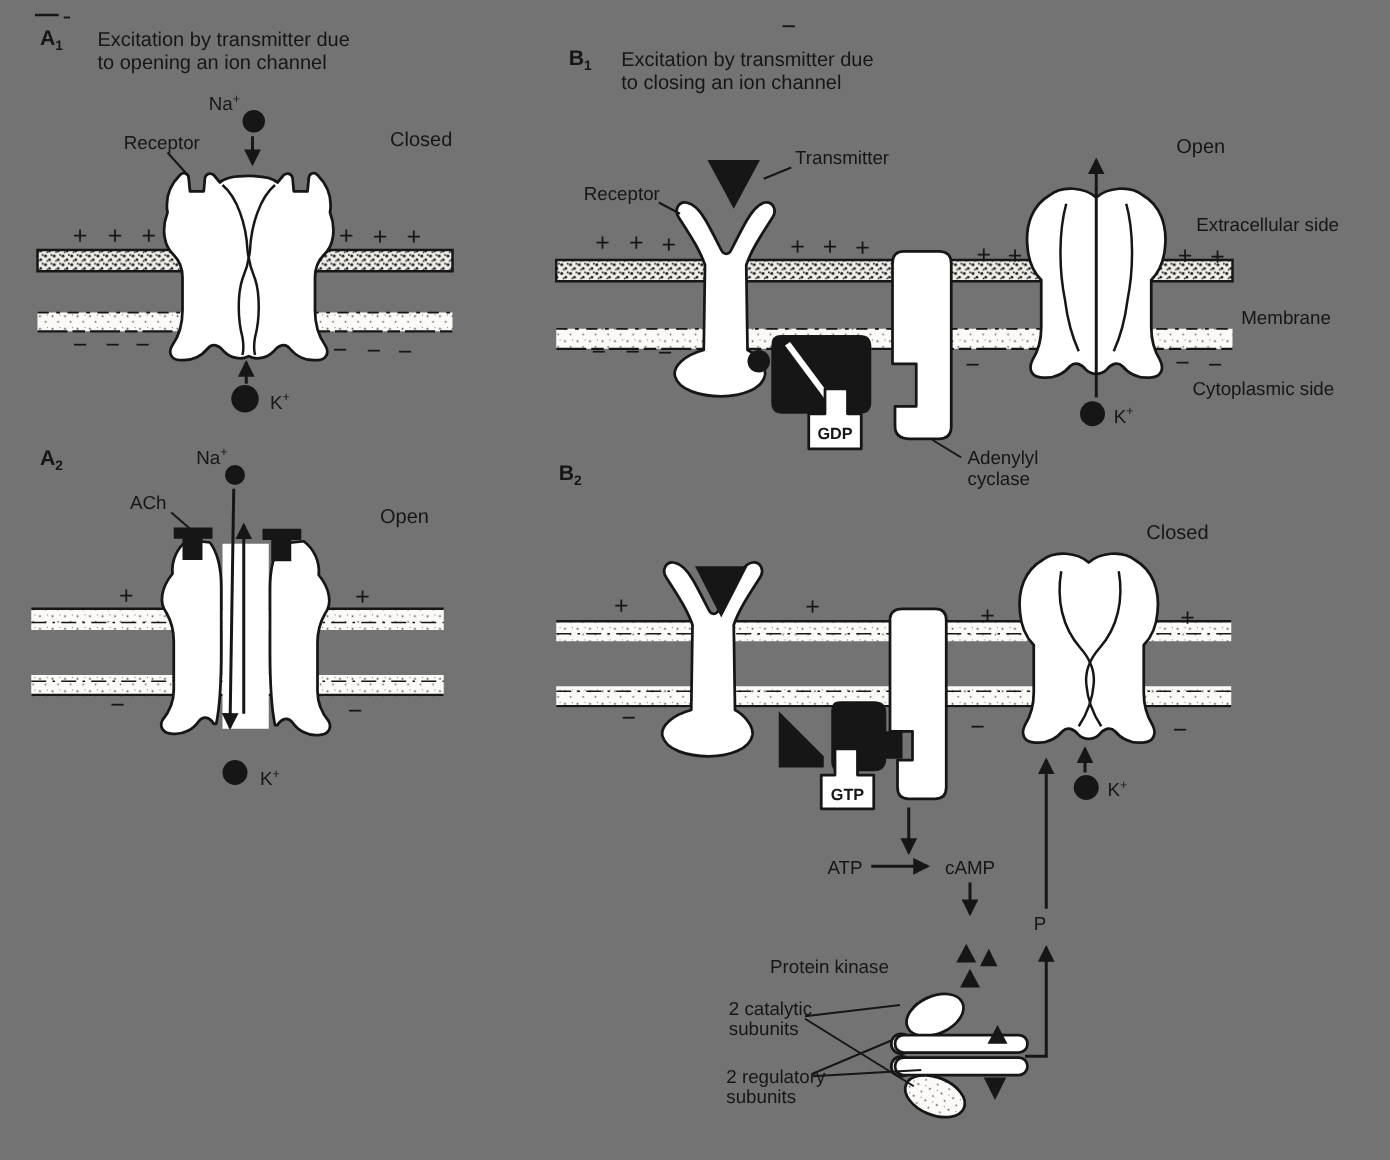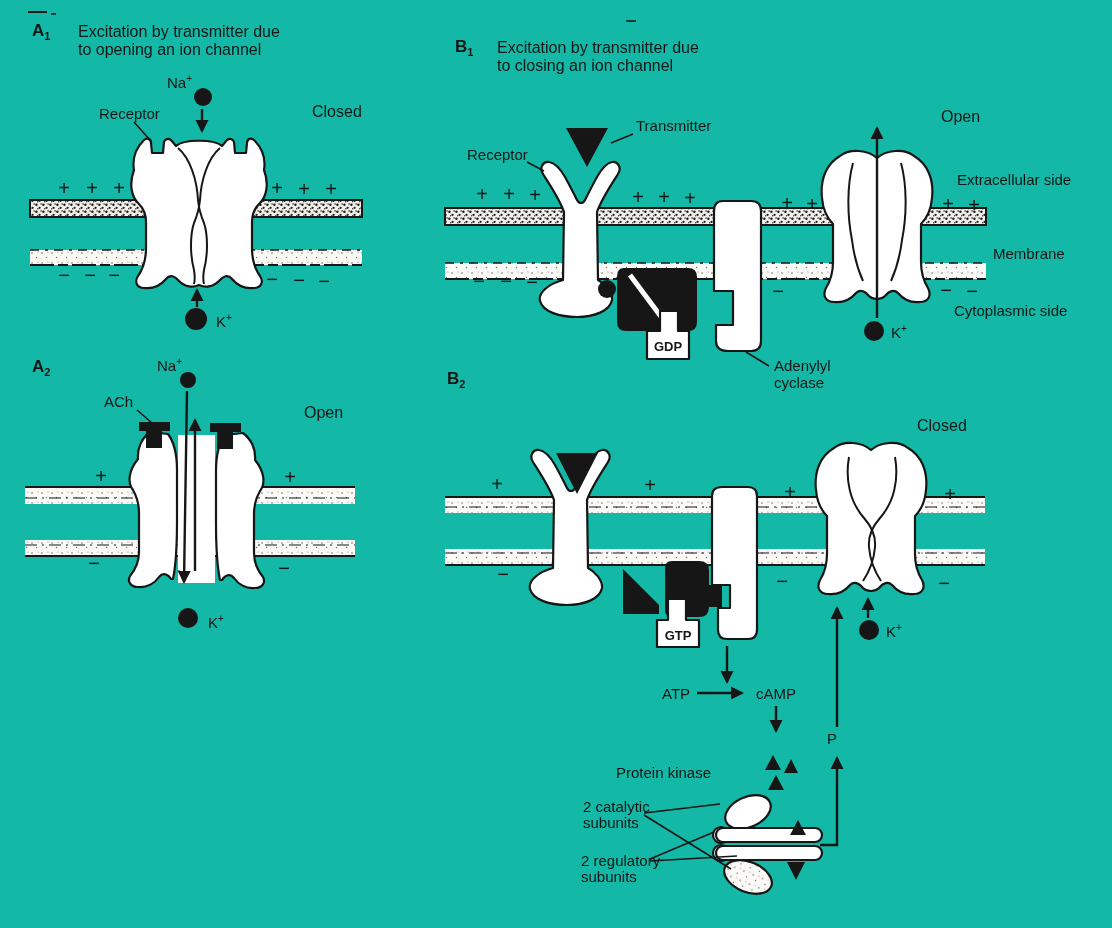--- a/index.html
+++ b/index.html
@@ -1,16 +1,16 @@
 <!DOCTYPE html>
 <html><head>
 <meta charset="utf-8">
 <style>
   html,body{margin:0;padding:0;background:#fff;}
-  .fig{position:relative;width:1112px;height:928px;background:#14b8a6;overflow:hidden;}
+  .fig{position:relative;width:1112px;height:928px;background:#737373;overflow:hidden;}
   svg{position:absolute;left:0;top:0;}
   text{fill:#161616;font-family:"Liberation Sans","DejaVu Sans",sans-serif;}
   .lbl{font-size:15px;}
   .ttl{font-size:16px;}
   .pl{font-size:17px;font-weight:bold;}
   .st{font-size:16px;}
   .pm{font-size:20px;text-anchor:middle;}
   .bx{font-size:13px;font-weight:bold;text-anchor:middle;}
   .ln{stroke:#161616;stroke-width:2;fill:none;}
   .shape{stroke:#161616;stroke-width:2.2;fill:#fff;stroke-linejoin:round;}

